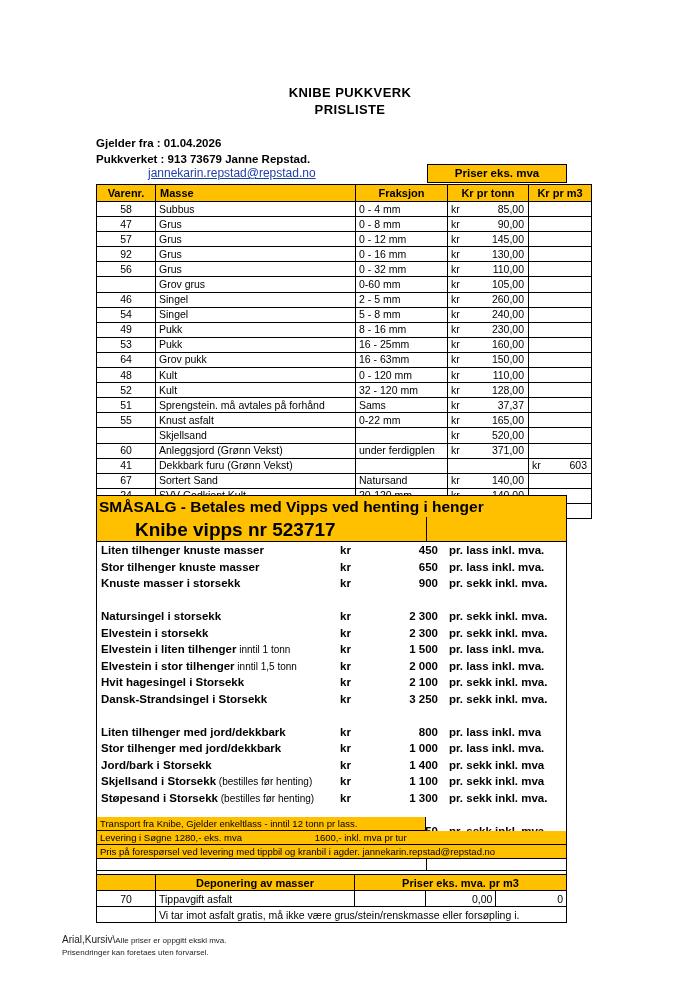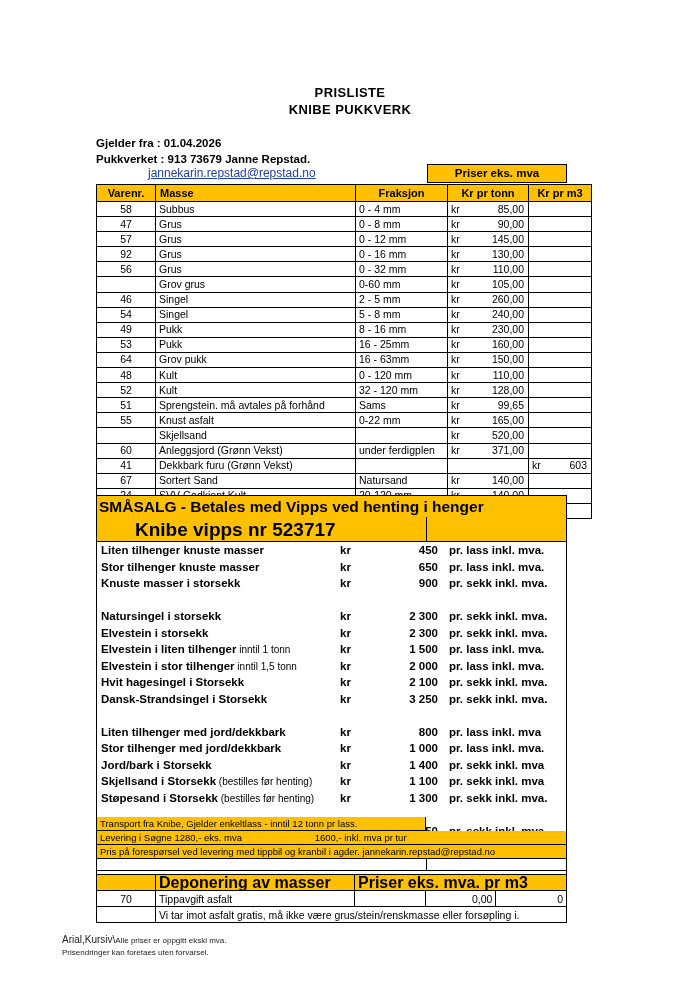--- a/index.html
+++ b/index.html
@@ -241,22 +241,22 @@
     border: 1px solid #000;
     padding: 0 3px;
     height: 15px;
     line-height: 14px;
     overflow: hidden;
     white-space: nowrap;
   }
   .dep-head {
     background: #FFC000;
     font-weight: bold;
-    font-size: 16px;
-    text-align: left;
+    font-size: 11px;
+    text-align: center;
     height: 16px;
   }
   .dep-num { text-align: right; padding-right: 4px; }
 
   
   .footer {
     position: absolute;
     left: 62px;
     top: 934px;
     font-size: 8px;
@@ -264,22 +264,22 @@
     color: #222;
   }
   .footer .big { font-size: 10px; }
 </style>
 </head>
 <body>
 
 <div class="page">
 
   <div class="title-block">
+    <div class="title-line">KNIBE PUKKVERK</div>
     <div class="title-line">PRISLISTE</div>
-    <div class="title-line">KNIBE PUKKVERK</div>
   </div>
 
   <div class="meta">
     <div>Gjelder fra : 01.04.2026</div>
     <div>Pukkverket : 913 73679 Janne Repstad.</div>
   </div>
 
   <div class="email-row">
     <span class="email-link">jannekarin.repstad@repstad.no</span>
   </div>
@@ -453,21 +453,21 @@
           </td>
           <td class="c-m3"></td>
         </tr>
         <tr>
           <td class="c-varenr">51</td>
           <td class="c-masse">Sprengstein.  må avtales på forhånd</td>
           <td class="c-frak">Sams</td>
           <td class="c-kr">
             <div class="money">
               <span class="cur">kr</span>
-              <span class="val">99,65</span>
+              <span class="val">37,37</span>
             </div>
           </td>
           <td class="c-m3"></td>
         </tr>
         <tr>
           <td class="c-varenr">55</td>
           <td class="c-masse">Knust asfalt</td>
           <td class="c-frak">0-22 mm</td>
           <td class="c-kr">
             <div class="money">

